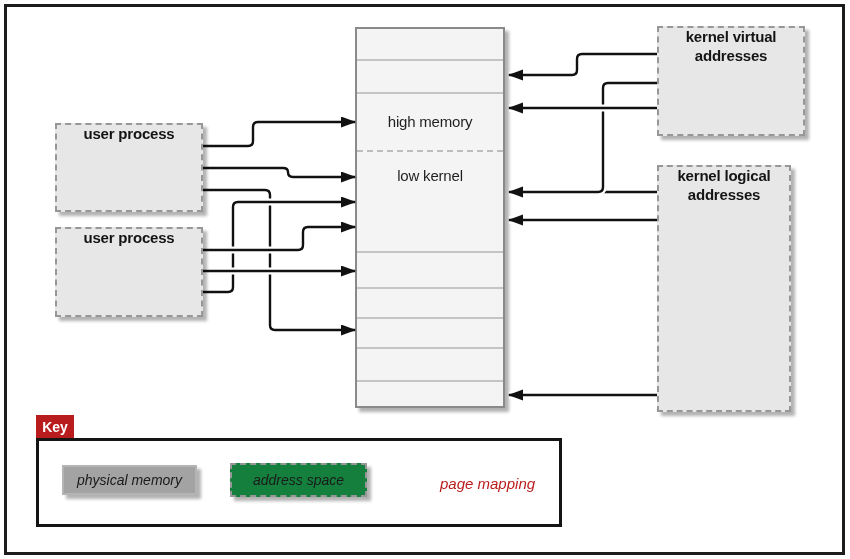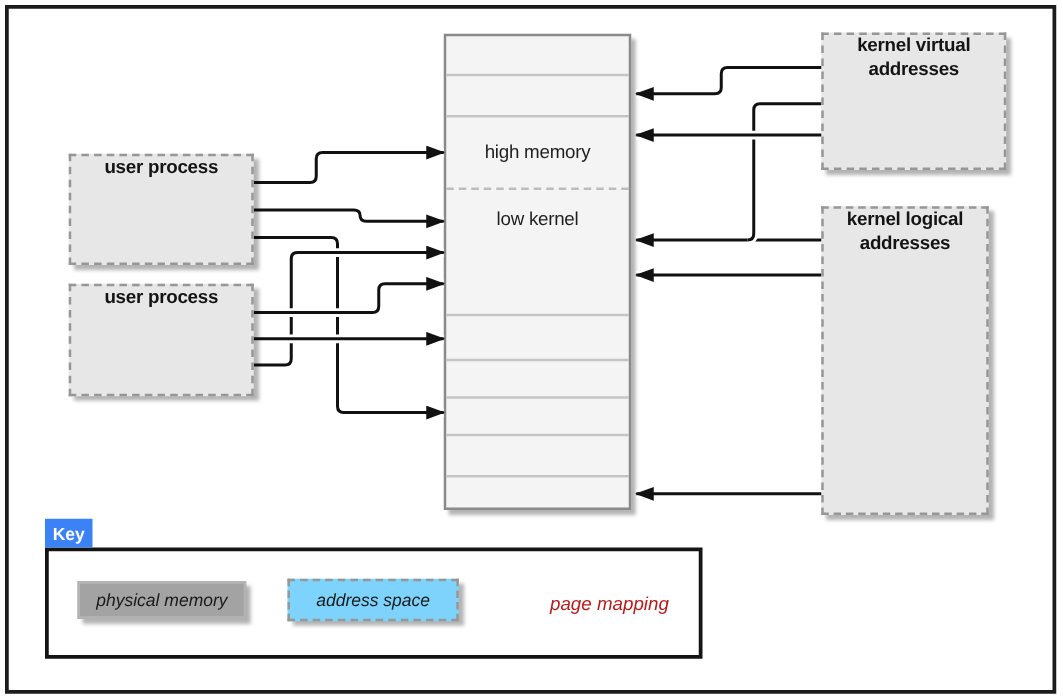--- a/index.html
+++ b/index.html
@@ -14,29 +14,29 @@
   .memlabel{position:absolute;left:0;width:100%;display:flex;align-items:center;justify-content:center;
     font-size:15px;color:#1f1f1f;letter-spacing:-0.2px;}
   
   .addrbox{position:absolute;box-sizing:border-box;background:#e7e7e7;border:2px dashed #979797;
     box-shadow:4px 4px 3px rgba(0,0,0,0.30);display:flex;justify-content:center;
     text-align:center;font-weight:bold;font-size:15px;color:#141414;letter-spacing:-0.2px;line-height:1.25;z-index:3;}
   #svg-overlay{position:absolute;left:0;top:0;width:850px;height:559px;z-index:2;}
   .casing{fill:none;stroke:#ffffff;stroke-width:7;stroke-linecap:butt;}
   .ink{fill:none;stroke:#111111;stroke-width:2.4;stroke-linecap:butt;}
   
-  #key-tab{position:absolute;left:36px;top:415px;width:38px;height:23px;background:#3b82f6;color:#fff;
+  #key-tab{position:absolute;left:36px;top:415px;width:38px;height:23px;background:#b91c1c;color:#fff;
     font-weight:bold;font-size:14px;display:flex;align-items:center;justify-content:center;z-index:4;}
   #key-box{position:absolute;left:36px;top:438px;width:526px;height:89px;box-sizing:border-box;
     border:3px solid #141414;background:#fff;z-index:3;}
   #key-pm{position:absolute;left:62px;top:465px;width:135px;height:30px;box-sizing:border-box;
     background:#a3a3a3;border:2px solid #b4b4b4;box-shadow:4px 4px 3px rgba(0,0,0,0.30);
     display:flex;align-items:center;justify-content:center;font-style:italic;font-size:14px;color:#1a1a1a;z-index:4;}
   #key-as{position:absolute;left:230px;top:463px;width:137px;height:34px;box-sizing:border-box;
-    background:#7dd3fc;border:2px dashed #979797;box-shadow:4px 4px 3px rgba(0,0,0,0.30);
+    background:#15803d;border:2px dashed #979797;box-shadow:4px 4px 3px rgba(0,0,0,0.30);
     display:flex;align-items:center;justify-content:center;font-style:italic;font-size:14px;color:#1a1a1a;z-index:4;}
   #key-map-label{position:absolute;left:440px;top:475px;font-style:italic;font-size:15px;color:#b91c1c;z-index:4;}
 </style>
 </head>
 <body>
 
 <div id="stage">
   <div id="frame"></div>
 
   <div id="memcol">

